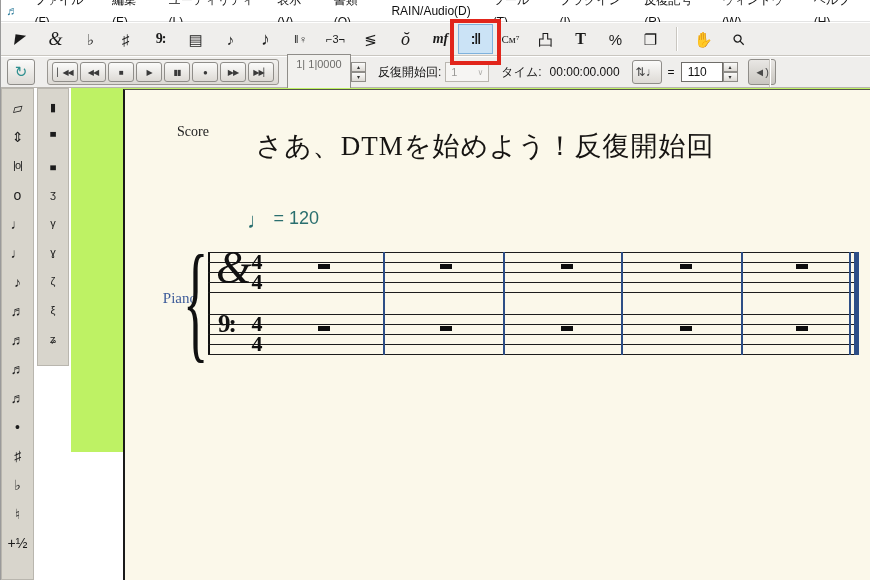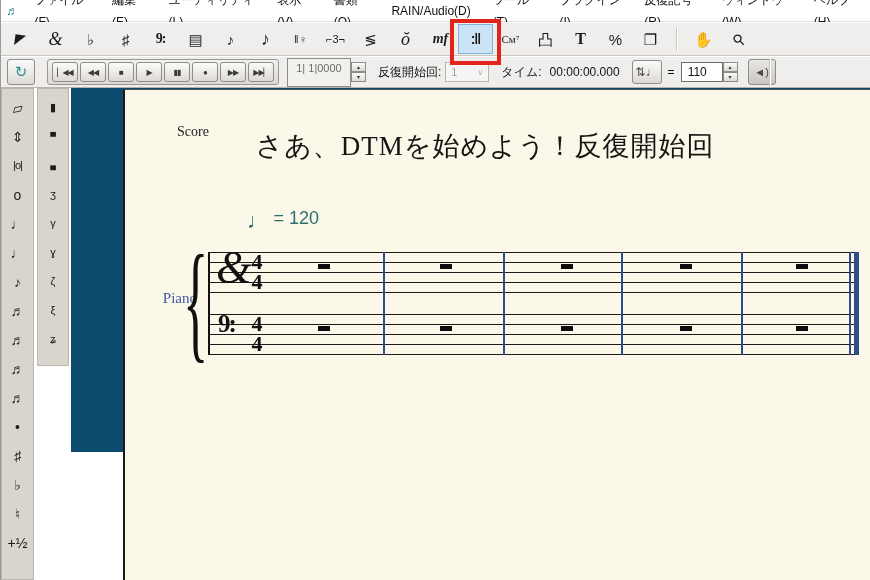--- a/index.html
+++ b/index.html
@@ -41,21 +41,21 @@
               border-top:1px solid #ffffff; border-bottom:1px solid #b7b4ae;
               display:flex; align-items:center; }
   .tb2edge { position:absolute; left:768px; top:2px; height:28px; width:2px;
              border-left:1px solid #c9c6c0; border-right:1px solid #ffffff; }
   .pushbtn { background:linear-gradient(#fbfbfa,#dddad5); border:1px solid #8f8d89; border-radius:3px;
              display:flex; align-items:center; justify-content:center; color:#3f3f3f; }
   .loop-btn { width:28px; height:26px; margin-left:6px; font-size:15px; color:#2f9090; }
   .transport { display:flex; gap:2px; margin-left:12px; background:linear-gradient(#f2f1ef,#dcd9d4);
                border:1px solid #9a9792; border-radius:3px; padding:2px 4px; }
   .transport .pushbtn { width:26px; height:20px; font-size:8px; letter-spacing:-1px; color:#3a3a3a; }
-  .counter { margin-left:8px; width:64px; height:29px; background:#f2f1ee; border:1px solid #8f8d89;
+  .counter { margin-left:8px; width:64px; height:36px; background:#f2f1ee; border:1px solid #8f8d89;
              font-size:11px; color:#6e6d6a; text-align:center; line-height:18px; }
   .spin { width:15px; height:20px; display:flex; flex-direction:column; }
   .spin span { flex:1; background:linear-gradient(#fbfbfa,#dcd9d4); border:1px solid #8f8d89;
                font-size:6px; line-height:8px; text-align:center; color:#333; }
   .tb2label { font-size:12px; color:#111; margin-left:12px; }
   .combo { width:44px; height:20px; margin-left:4px; background:#f6f5f3; border:1px solid #b9b6b0;
            display:flex; align-items:center; }
   .combo .val { flex:1; font-size:11px; color:#9a9996; padding-left:5px; }
   .combo .chev { width:16px; font-size:8px; color:#b0afac; text-align:center; }
   .timeval { font-size:12px; color:#111; margin-left:8px; }
@@ -73,21 +73,21 @@
   .pal1 { left:0; top:0; width:33px; height:492px; padding-top:4px; }
   .pal2 { left:36px; top:0; width:32px; height:278px; padding-top:4px; }
   .pbtn { width:27px; height:29px; display:flex; align-items:center; justify-content:center;
           background:transparent; border:none; }
   .pglyph { font-size:14px; color:#1c1c1c; line-height:1; }
   .pg-rest { font-size:11px; }
   .pg-block { font-size:8px; }
   .pg-eraser { transform:rotate(-12deg); }
   .pg-breve { font-size:11px; letter-spacing:-1px; }
 
-  .canvas { position:absolute; left:70px; top:0; width:800px; height:364px; background:#0c4a6e; }
+  .canvas { position:absolute; left:70px; top:0; width:800px; height:364px; background:#bef264; }
   .page { position:absolute; left:52px; top:1px; width:748px; height:491px;
           background:#fbf8ea; border-left:2px solid #1a1a1a; border-top:1px solid #55524c; }
 
     
   .score-label { position:absolute; left:52px; top:34px; font-family:"Liberation Serif", serif;
                  font-size:14px; color:#222; }
   .title { position:absolute; left:0; top:38px; width:720px; text-align:center;
            font-family:"Liberation Serif", serif; font-size:27px; color:#161412; letter-spacing:1px; }
   .subtitle { position:absolute; left:0; top:74px; width:720px; text-align:center;
               font-family:"Liberation Serif", serif; font-size:21px; color:#9b9b98; letter-spacing:2px; }

